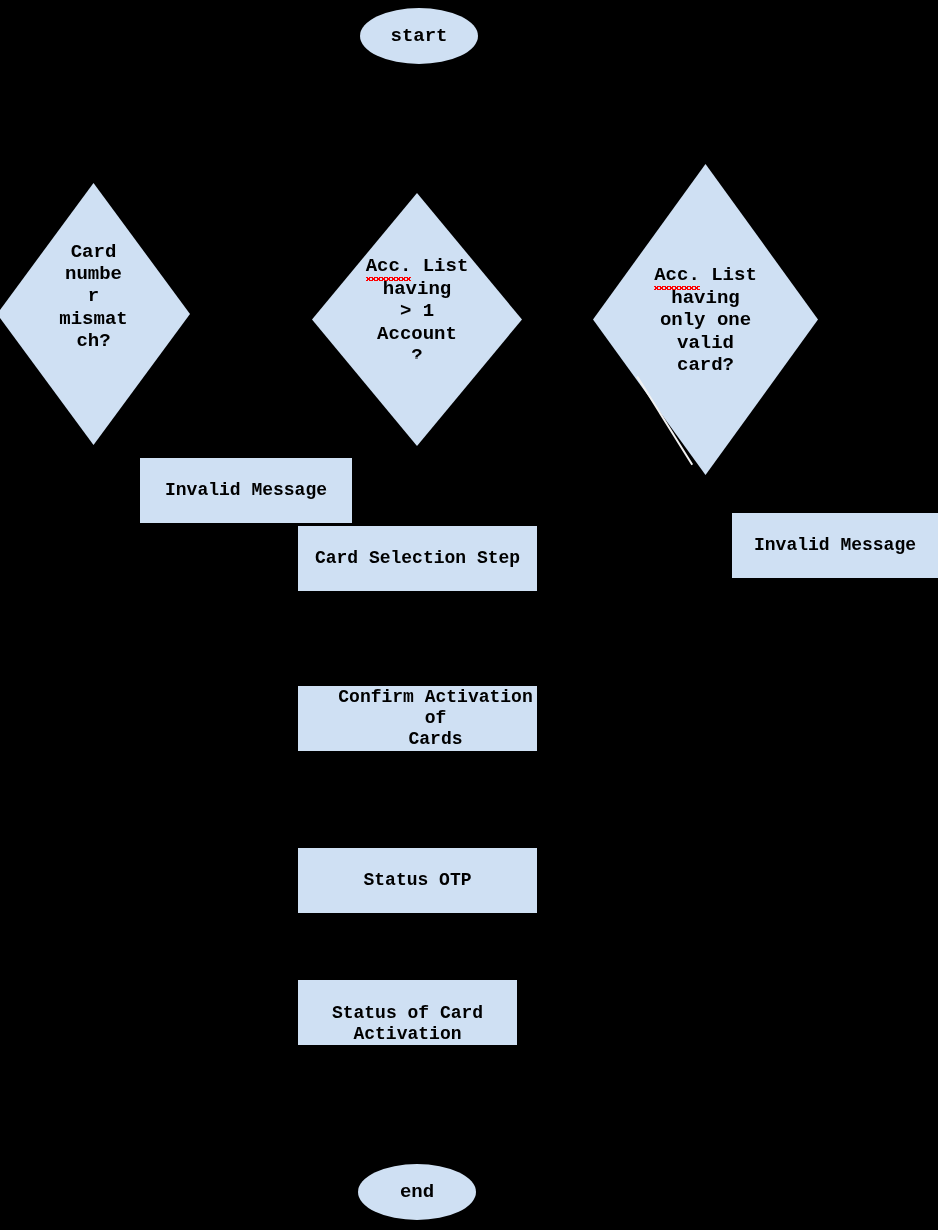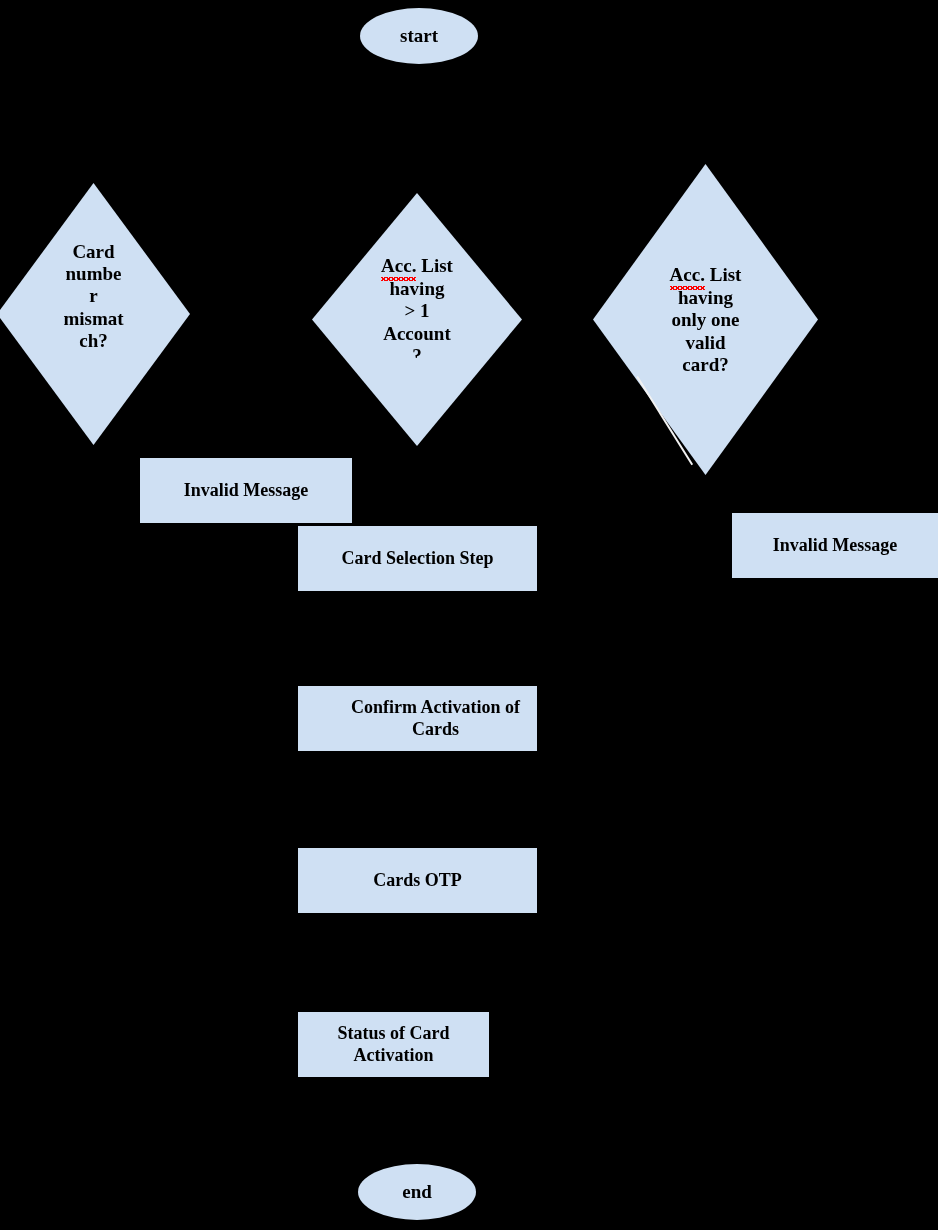--- a/index.html
+++ b/index.html
@@ -6,21 +6,21 @@
     margin: 0;
     padding: 0;
     background: #000000;
   }
   #canvas {
     position: relative;
     width: 938px;
     height: 1230px;
     background: #000000;
     overflow: hidden;
-    font-family: Liberation Serif, serif;
+    font-family: Liberation Mono, monospace;
   }
 
   
   .node-label {
     color: #000000;
     text-align: center;
     line-height: 1.17;
     font-weight: bold;
     white-space: pre-line;
     pointer-events: none;
@@ -149,24 +149,24 @@
   <div class="process" style="left:298px; top:526px; width:239px; height:65px;">
     <span class="node-label">Card Selection Step</span>
   </div>
 
   <div class="process" style="left:298px; top:686px; width:239px; height:65px;padding-left:36px;">
     <span class="node-label">Confirm Activation of
 Cards</span>
   </div>
 
   <div class="process" style="left:298px; top:848px; width:239px; height:65px;">
-    <span class="node-label">Cards OTP</span>
+    <span class="node-label">Status OTP</span>
   </div>
 
-  <div class="process" style="left:298px; top:1012px; width:191px; height:65px;">
+  <div class="process" style="left:298px; top:980px; width:219px; height:65px;align-items:flex-end;">
     <span class="node-label">Status of Card
 Activation</span>
   </div>
 
   <div class="terminator" style="left:358px; top:1164px; width:118px; height:56px;">
     <span class="node-label">end</span>
   </div>
 
 </div>
 

